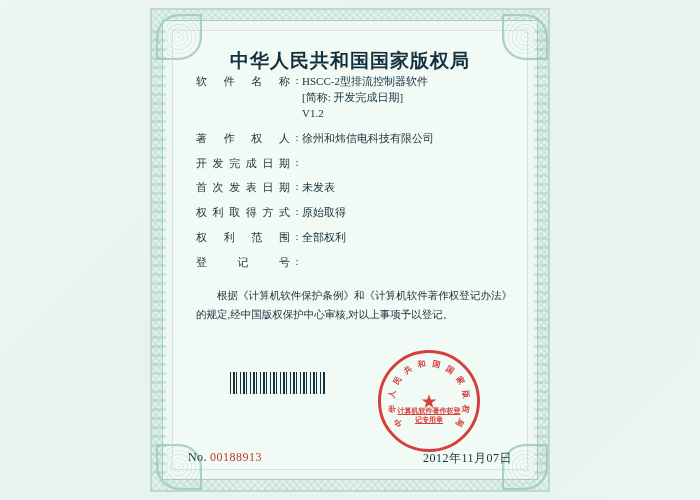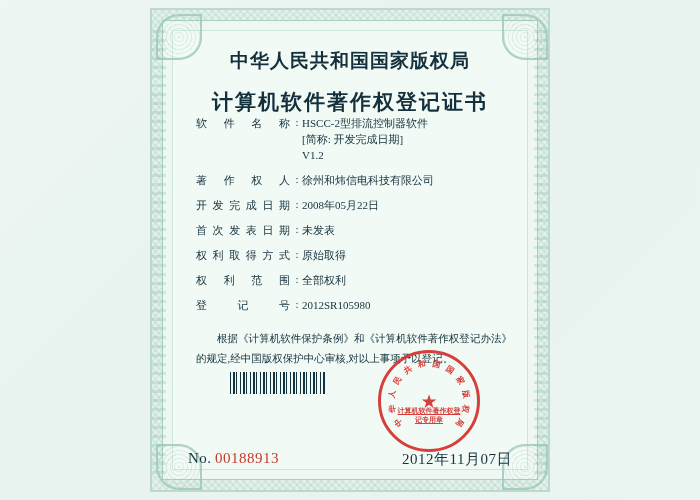--- a/index.html
+++ b/index.html
@@ -221,21 +221,21 @@
   }
 
   
   .footer {
     position: absolute;
     left: 0;
     top: 412px;
     width: 336px;
     display: flex;
     justify-content: space-between;
-    font-size: 15px;
+    font-size: 12px;
     color: #16323d;
     padding: 0 6px;
     box-sizing: border-box;
     font-family: Liberation Serif, serif;
   }
   .footer .no-label { letter-spacing: .4px; }
   .footer .no-value { color: #c0392b; letter-spacing: .5px; }
   .footer .date { letter-spacing: .5px; }
 </style>
 </head>
@@ -252,21 +252,20 @@
   <div class="side-band right"></div>
 
   <div class="corner tl"></div>
   <div class="corner tr"></div>
   <div class="corner bl"></div>
   <div class="corner br"></div>
 
   <div class="content">
 
     <div class="title-main">中华人民共和国国家版权局</div>
-    <div class="title-sub">计算机软件著作权登记证书</div>
 
     <div class="fields">
 
       <div class="row">
         <span class="label">软件名称</span>
         <span class="colon">:</span>
         <span class="value">
           <span>HSCC-2型排流控制器软件</span>
           <span class="line2">[简称: 开发完成日期]</span>
           <span class="line3">V1.2</span>
@@ -275,21 +274,20 @@
 
       <div class="row">
         <span class="label">著作权人</span>
         <span class="colon">:</span>
         <span class="value">徐州和炜信电科技有限公司</span>
       </div>
 
       <div class="row">
         <span class="label">开发完成日期</span>
         <span class="colon">:</span>
-        <span class="value">2008年05月22日</span>
       </div>
 
       <div class="row">
         <span class="label">首次发表日期</span>
         <span class="colon">:</span>
         <span class="value">未发表</span>
       </div>
 
       <div class="row">
         <span class="label">权利取得方式</span>
@@ -299,21 +297,20 @@
 
       <div class="row">
         <span class="label">权利范围</span>
         <span class="colon">:</span>
         <span class="value">全部权利</span>
       </div>
 
       <div class="row">
         <span class="label">登记号</span>
         <span class="colon">:</span>
-        <span class="value">2012SR105980</span>
       </div>
 
     </div>
 
     <div class="statement">根据《计算机软件保护条例》和《计算机软件著作权登记办法》的规定,经中国版权保护中心审核,对以上事项予以登记。</div>
 
     <div class="barcode"></div>
 
     <div class="seal">
       <div class="star">★</div>

